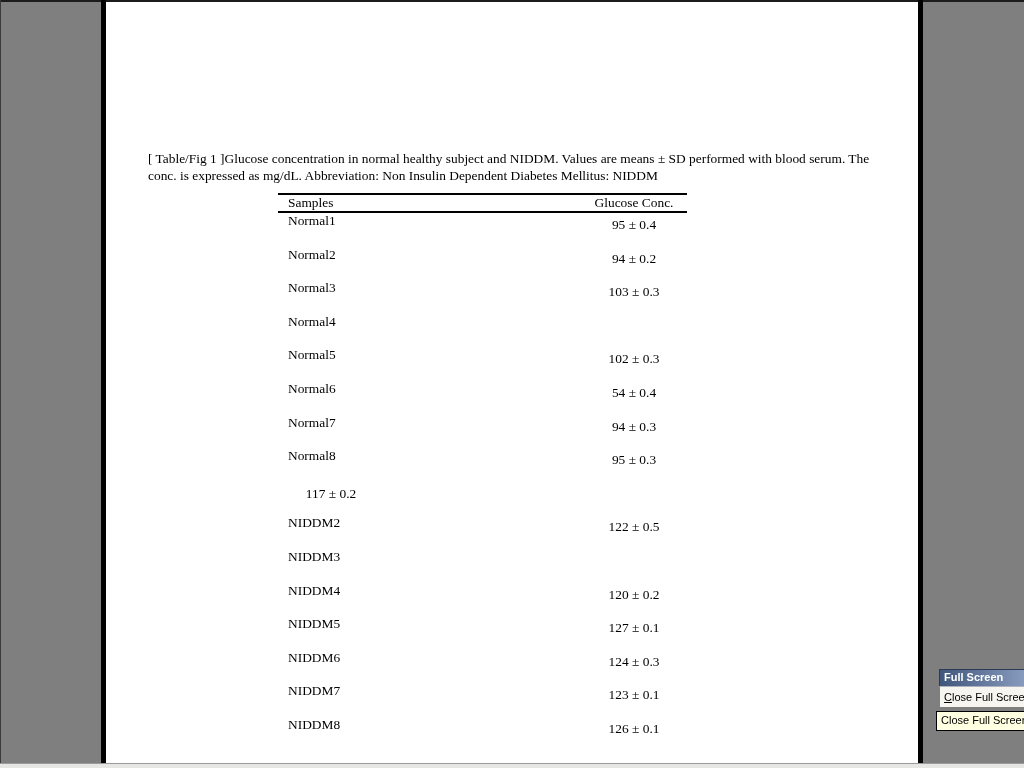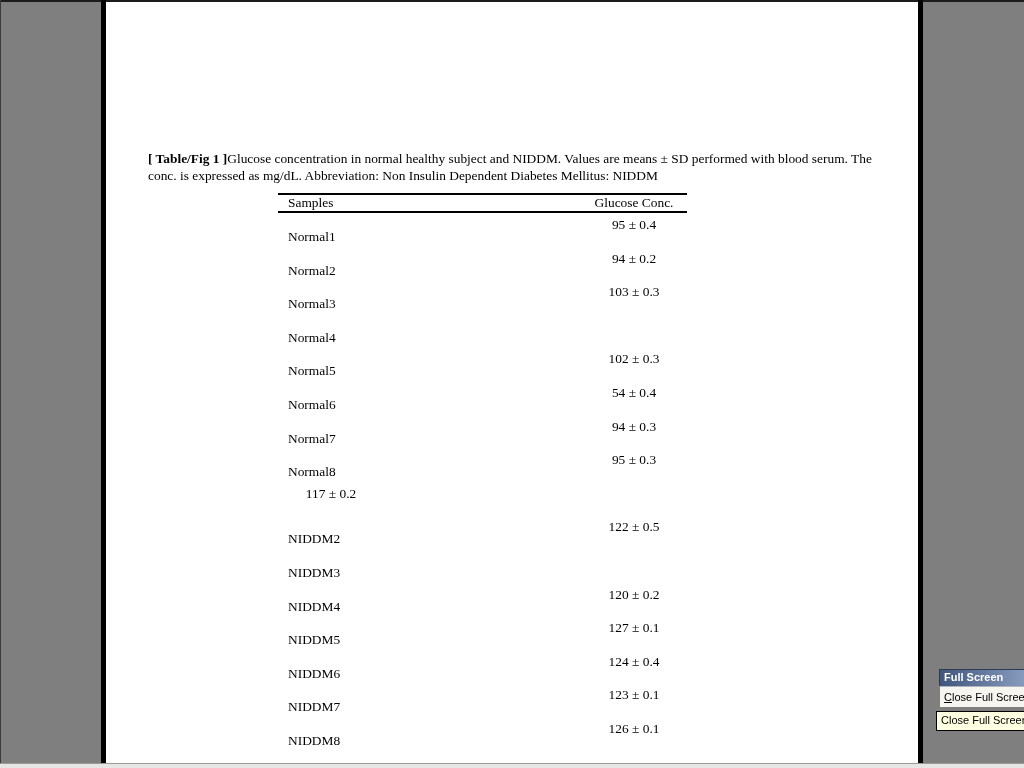--- a/index.html
+++ b/index.html
@@ -34,38 +34,38 @@
     border-top:1px solid #9A9A9A;
     box-sizing:border-box;
   }
 
   
   .caption {
     position:absolute; left:42px; top:149px; width:740px;
     margin:0;
     font-size:13.4px; line-height:16.6px;
   }
-  .caption .cap-label { font-weight:bold; }
+  .caption .cap-label { font-weight:normal; }
 
   
   .tbl {
     position:absolute; left:172px; top:191px; width:409px;
     font-size:13.4px;
   }
   .thead {
     display:flex;
     border-top:2px solid #000;
     border-bottom:2px solid #000;
     height:16px; line-height:16px;
     box-sizing:content-box;
   }
   .th-samples { flex:1; padding-left:10px; }
   .th-conc { width:106px; text-align:center; }
   .tr { display:flex; height:33.6px; }
-  .td-sample { flex:1; padding-left:10px; padding-top:16px; box-sizing:border-box; }
+  .td-sample { flex:1; padding-left:10px; padding-top:0; box-sizing:border-box; }
   .td-value  { width:106px; text-align:center; padding-top:4px; box-sizing:border-box; }
 
   
   .toolbar {
     position:absolute; left:939px; top:669px; width:96px;
     font-family:"Liberation Sans", sans-serif;
   }
   .tb-title {
     height:17px;
     background:linear-gradient(to right, #41567C, #8FA3C5);
@@ -164,21 +164,21 @@
     <div class="tr">
       <div class="td-sample">NIDDM4</div>
       <div class="td-value">120 ± 0.2</div>
     </div>
     <div class="tr">
       <div class="td-sample">NIDDM5</div>
       <div class="td-value">127 ± 0.1</div>
     </div>
     <div class="tr">
       <div class="td-sample">NIDDM6</div>
-      <div class="td-value">124 ± 0.4</div>
+      <div class="td-value">124 ± 0.3</div>
     </div>
     <div class="tr">
       <div class="td-sample">NIDDM7</div>
       <div class="td-value">123 ± 0.1</div>
     </div>
     <div class="tr">
       <div class="td-sample">NIDDM8</div>
       <div class="td-value">126 ± 0.1</div>
     </div>
   </div>

